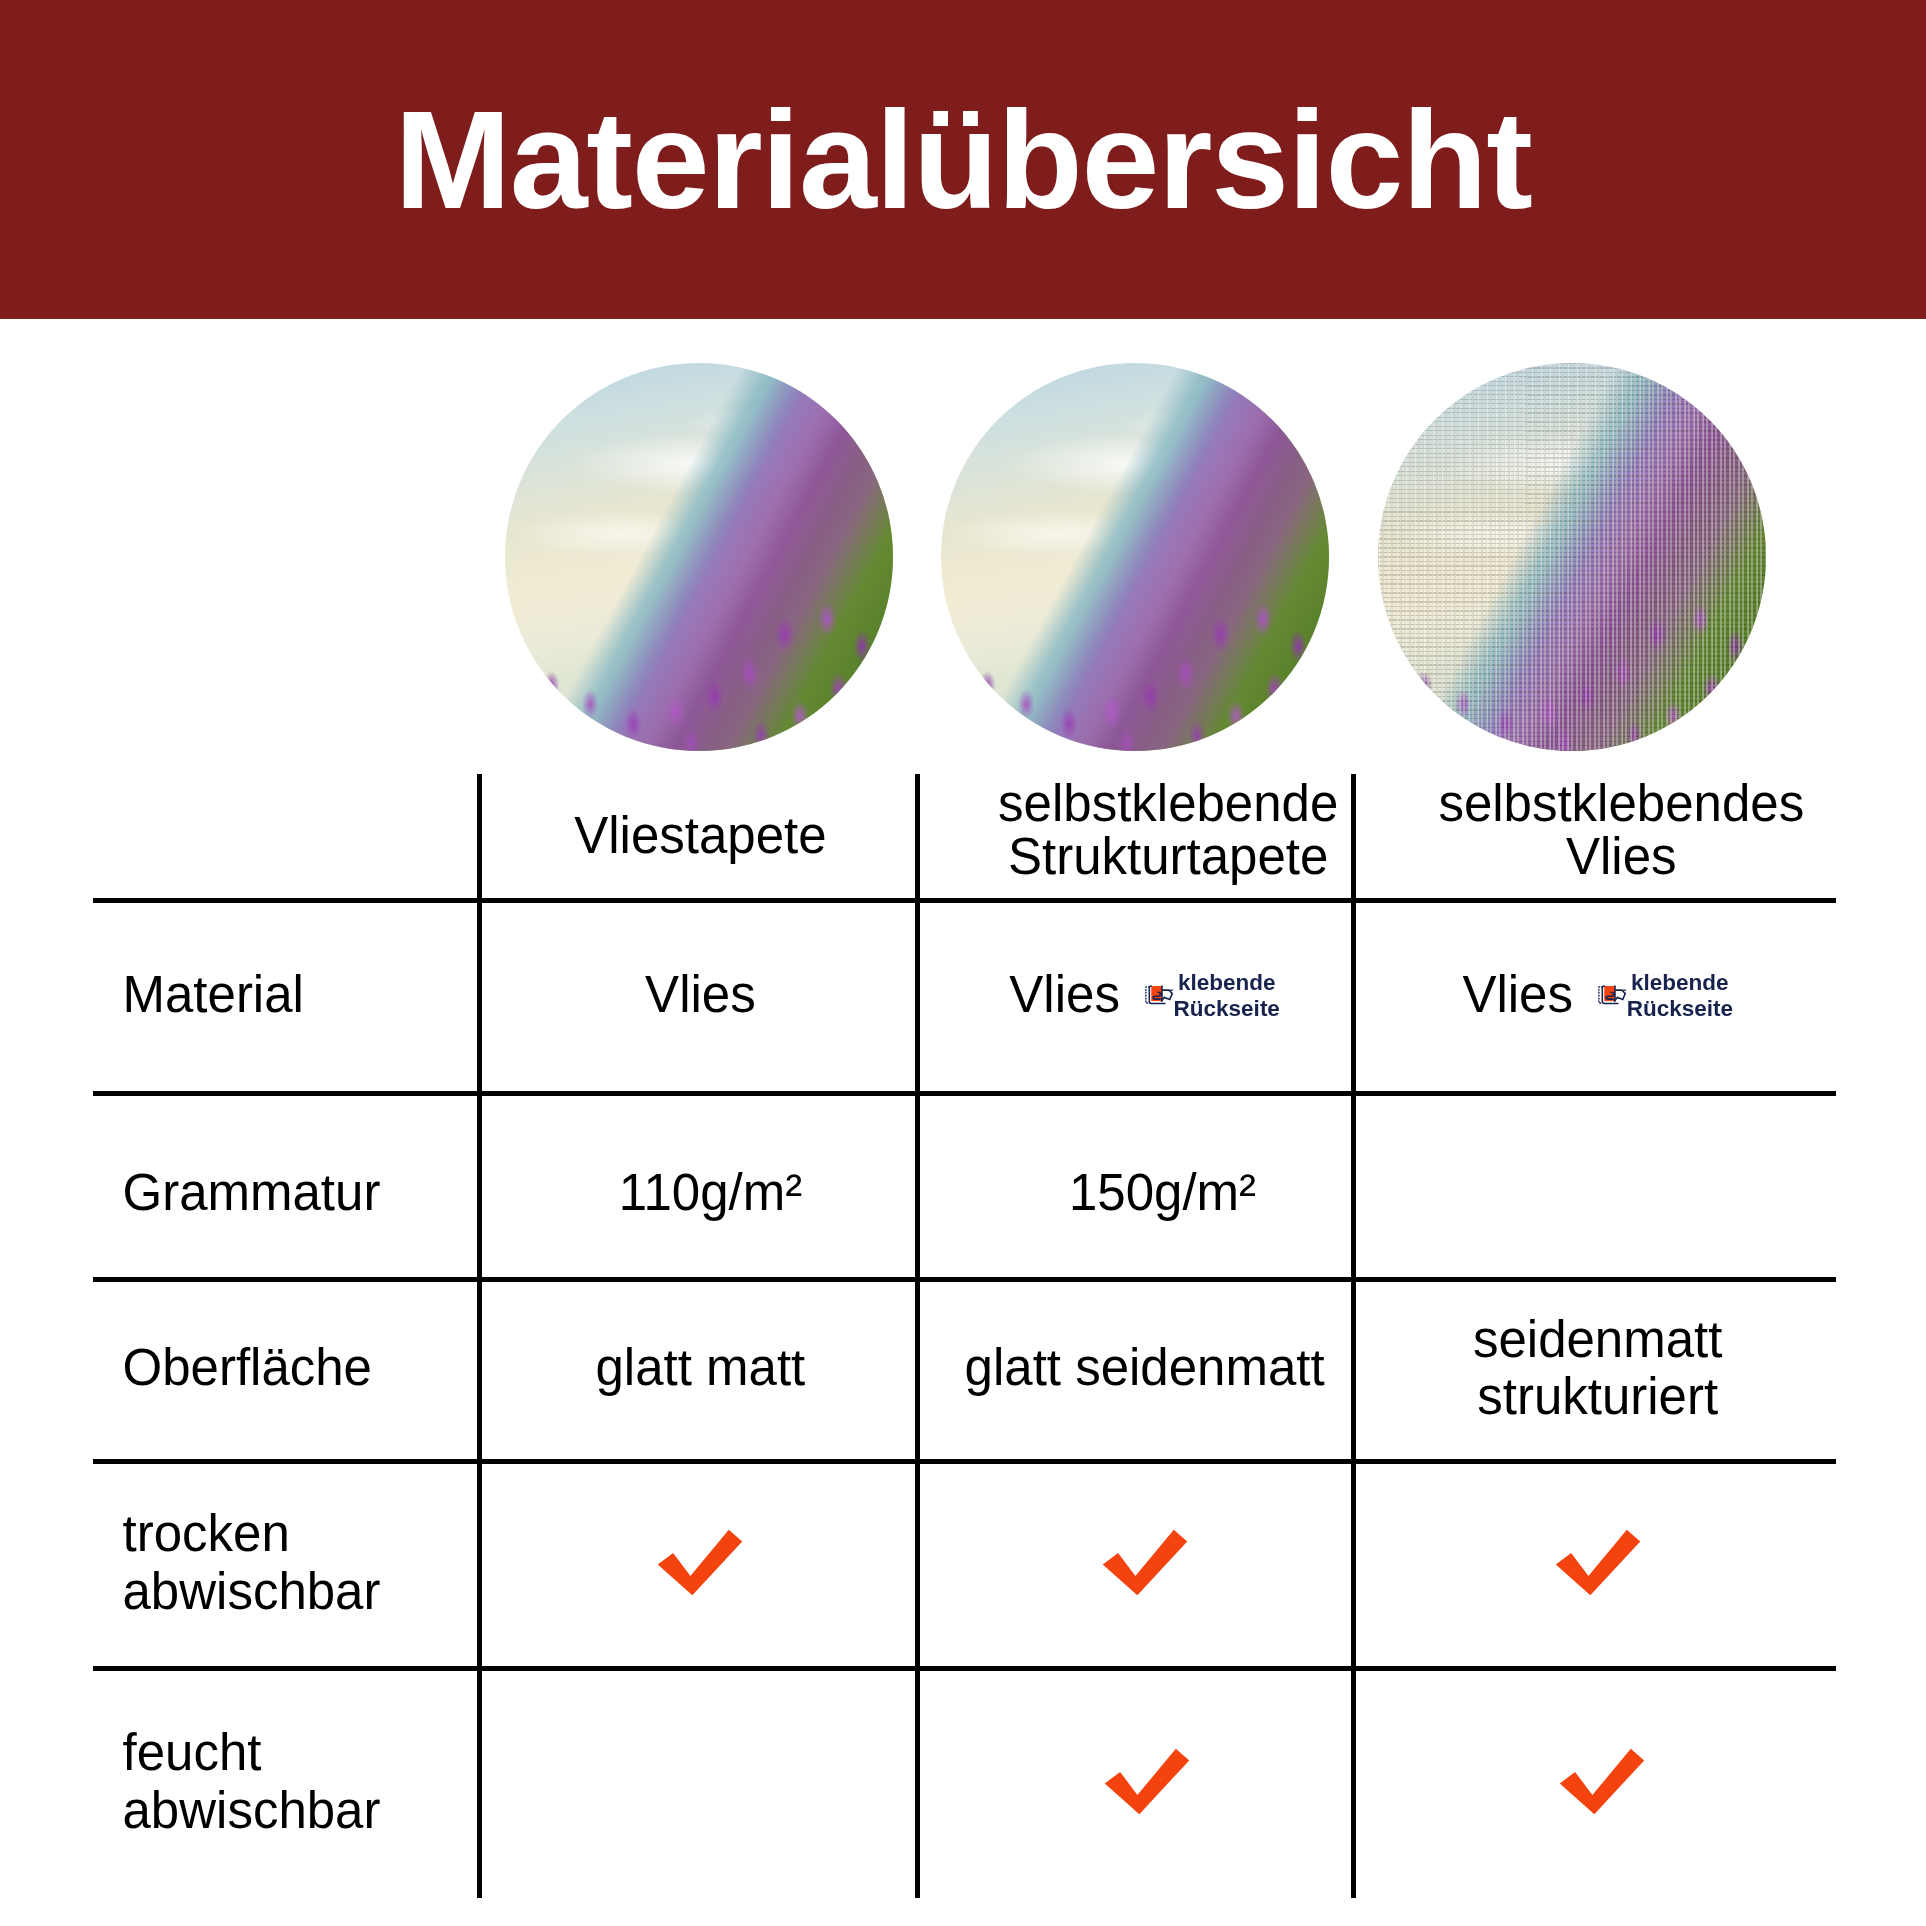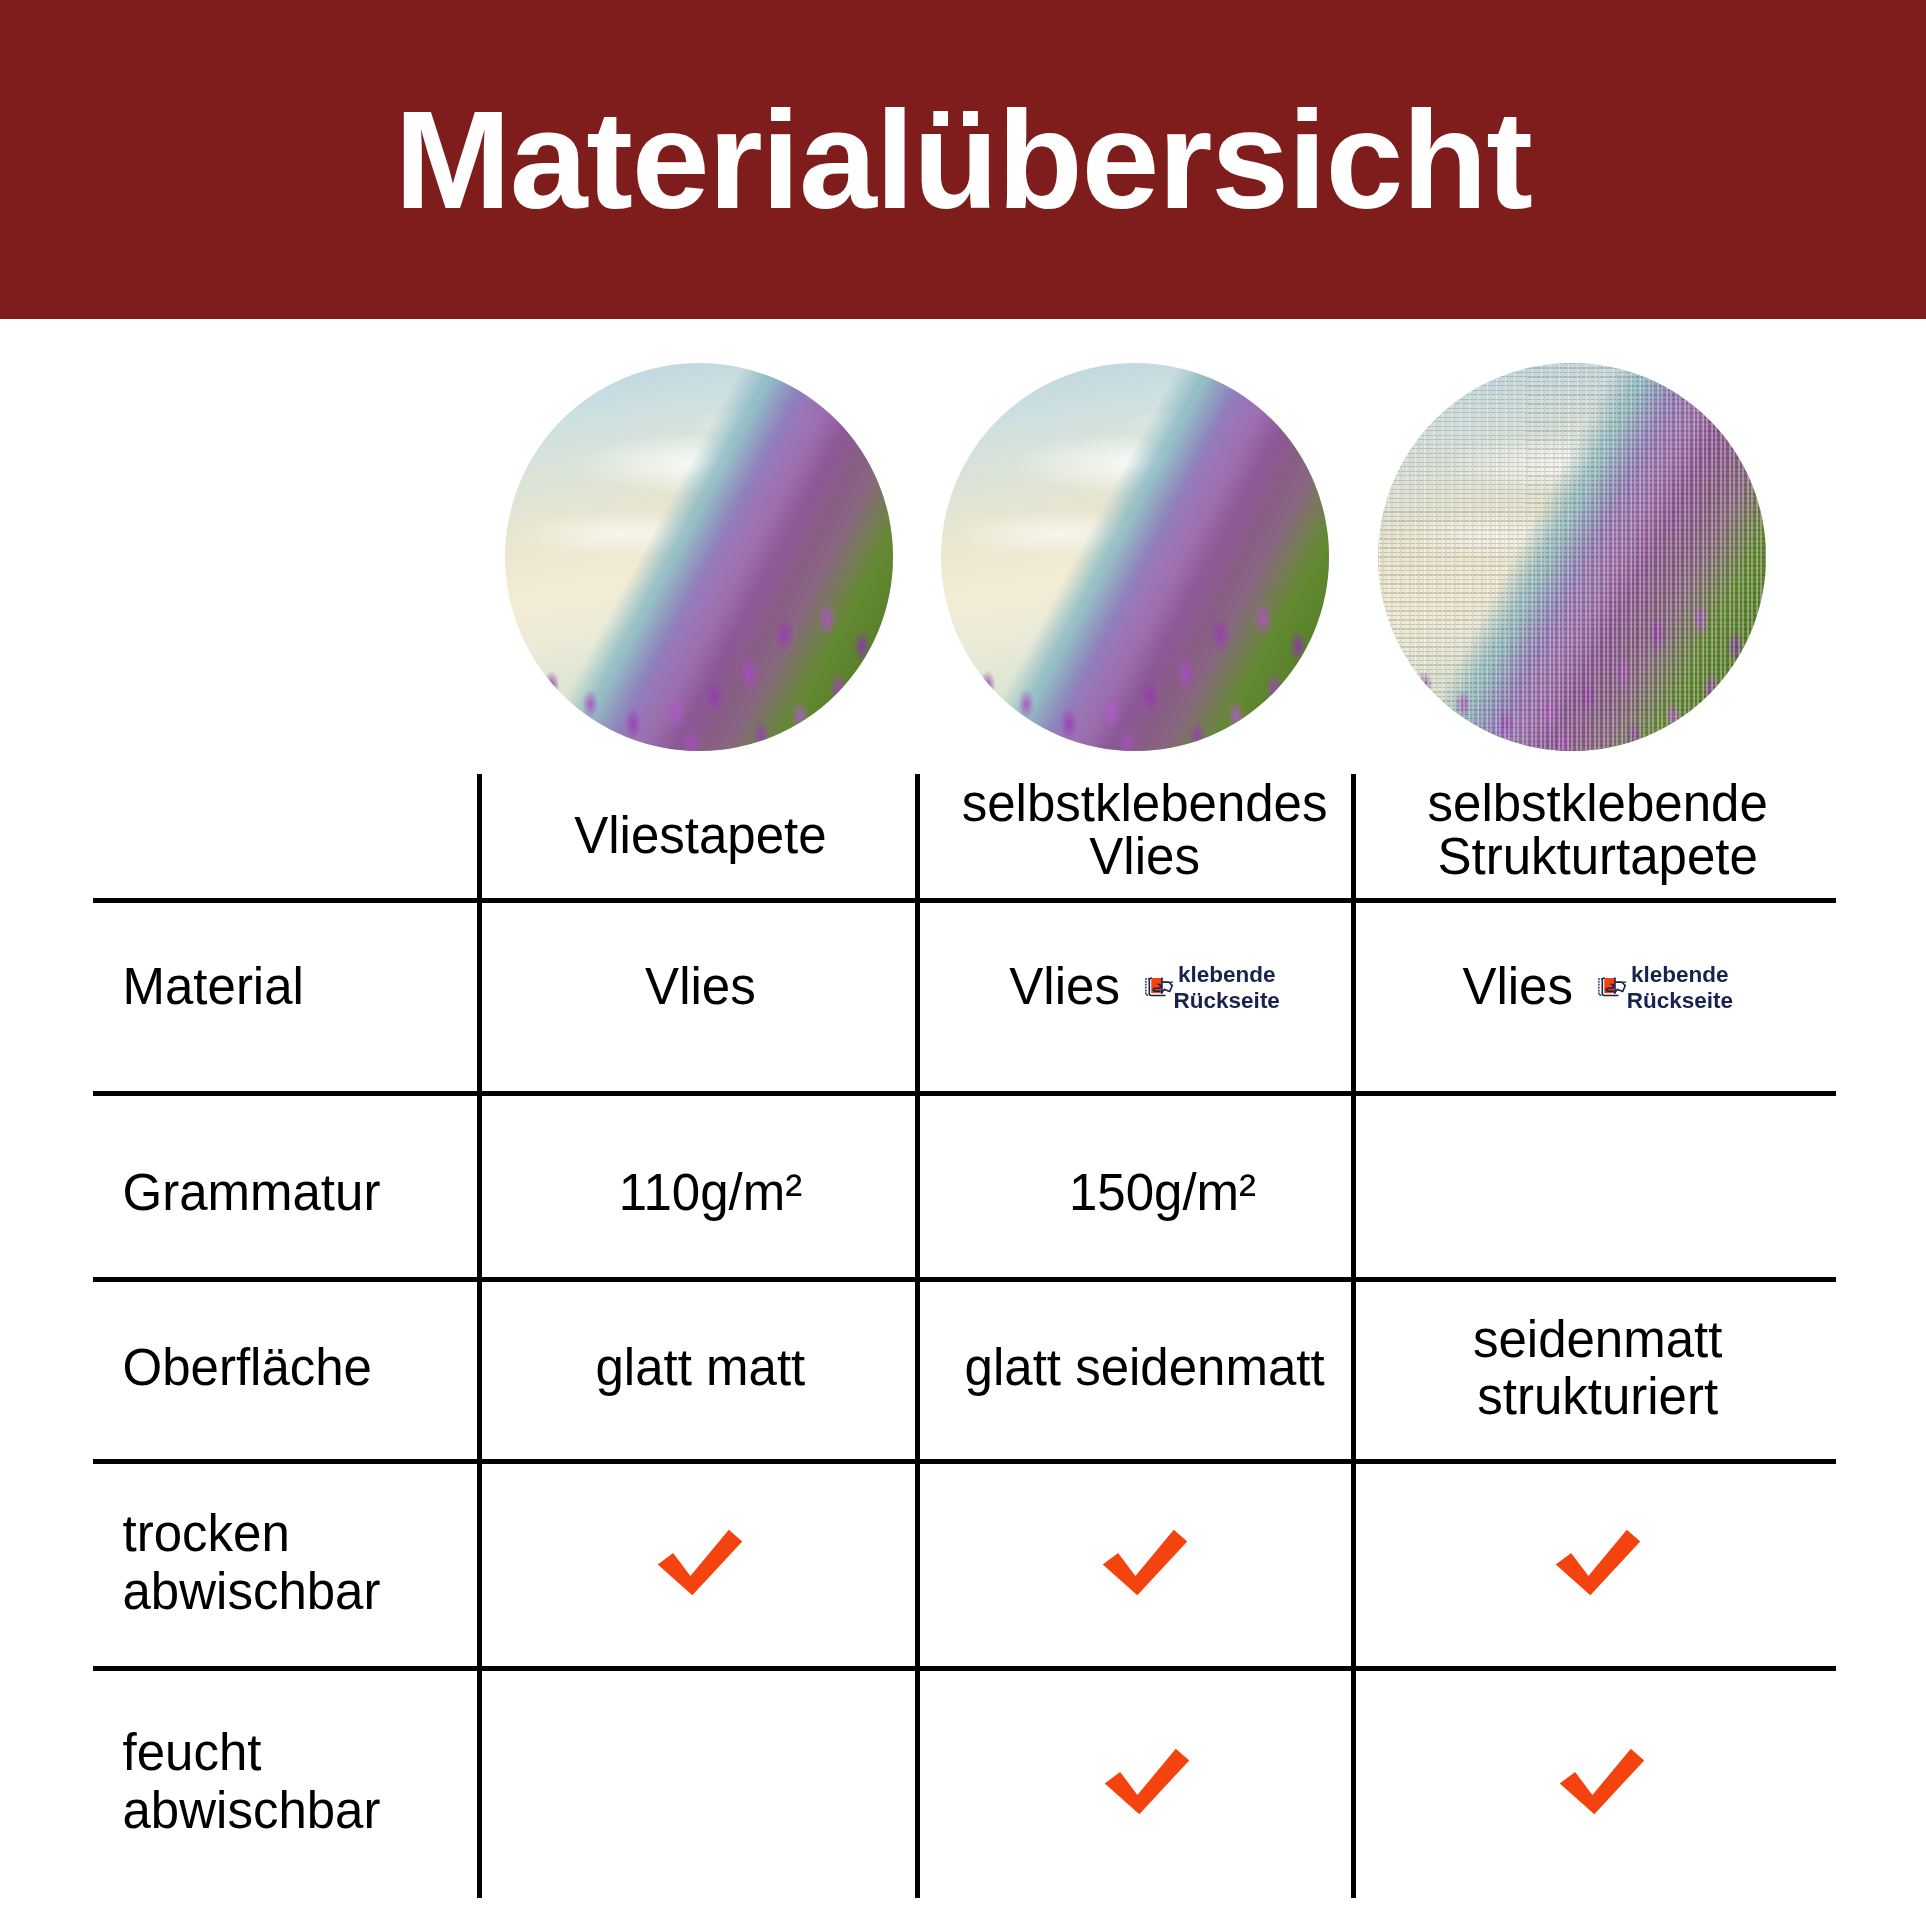--- a/index.html
+++ b/index.html
@@ -115,21 +115,21 @@
   .c-label{width:384px;justify-content:flex-start;padding-left:29.5px;text-align:left;}
   .c-1{width:467px;}
   .c-2{width:437px;}
   .c-3{width:485px;}
 
   
   #row-head{top:0;height:124px;}
   #row-head .cell{font-size:51px;line-height:1.04;align-items:flex-start;padding-top:2.6px;}
   #row-head .c-1{align-items:center;padding-top:0;}
 
-  #row-material{top:116px;height:193px;}
+  #row-material{top:124px;height:193px;}
   #row-grammatur{top:326px;height:186px;}
   #row-oberflaeche{top:503px;height:182px;}
   #row-trocken{top:685px;height:207px;}
   #row-feucht{top:892px;height:231px;gap:10px;}
 
   .row .cell{font-size:51px;line-height:1.12;}
   .c-label{font-size:50px;line-height:1.14;}
 
   
   .val-with-badge{
@@ -174,22 +174,22 @@
 
   <div class="hline" id="hline-1"></div>
   <div class="hline" id="hline-2"></div>
   <div class="hline" id="hline-3"></div>
   <div class="hline" id="hline-4"></div>
   <div class="hline" id="hline-5"></div>
 
   <div class="row" id="row-head">
     <div class="cell c-label"></div>
     <div class="cell c-1">Vliestapete</div>
+    <div class="cell c-3">selbstklebende Strukturtapete</div>
     <div class="cell c-2">selbstklebendes Vlies</div>
-    <div class="cell c-3">selbstklebende Strukturtapete</div>
   </div>
 
   <div class="row" id="row-material">
     <div class="cell c-label">Material</div>
     <div class="cell c-1">Vlies</div>
     <div class="cell c-2">
       <div class="val-with-badge">
         <span>Vlies</span>
         <span class="badge">
           <svg viewBox="0 0 130 102">

